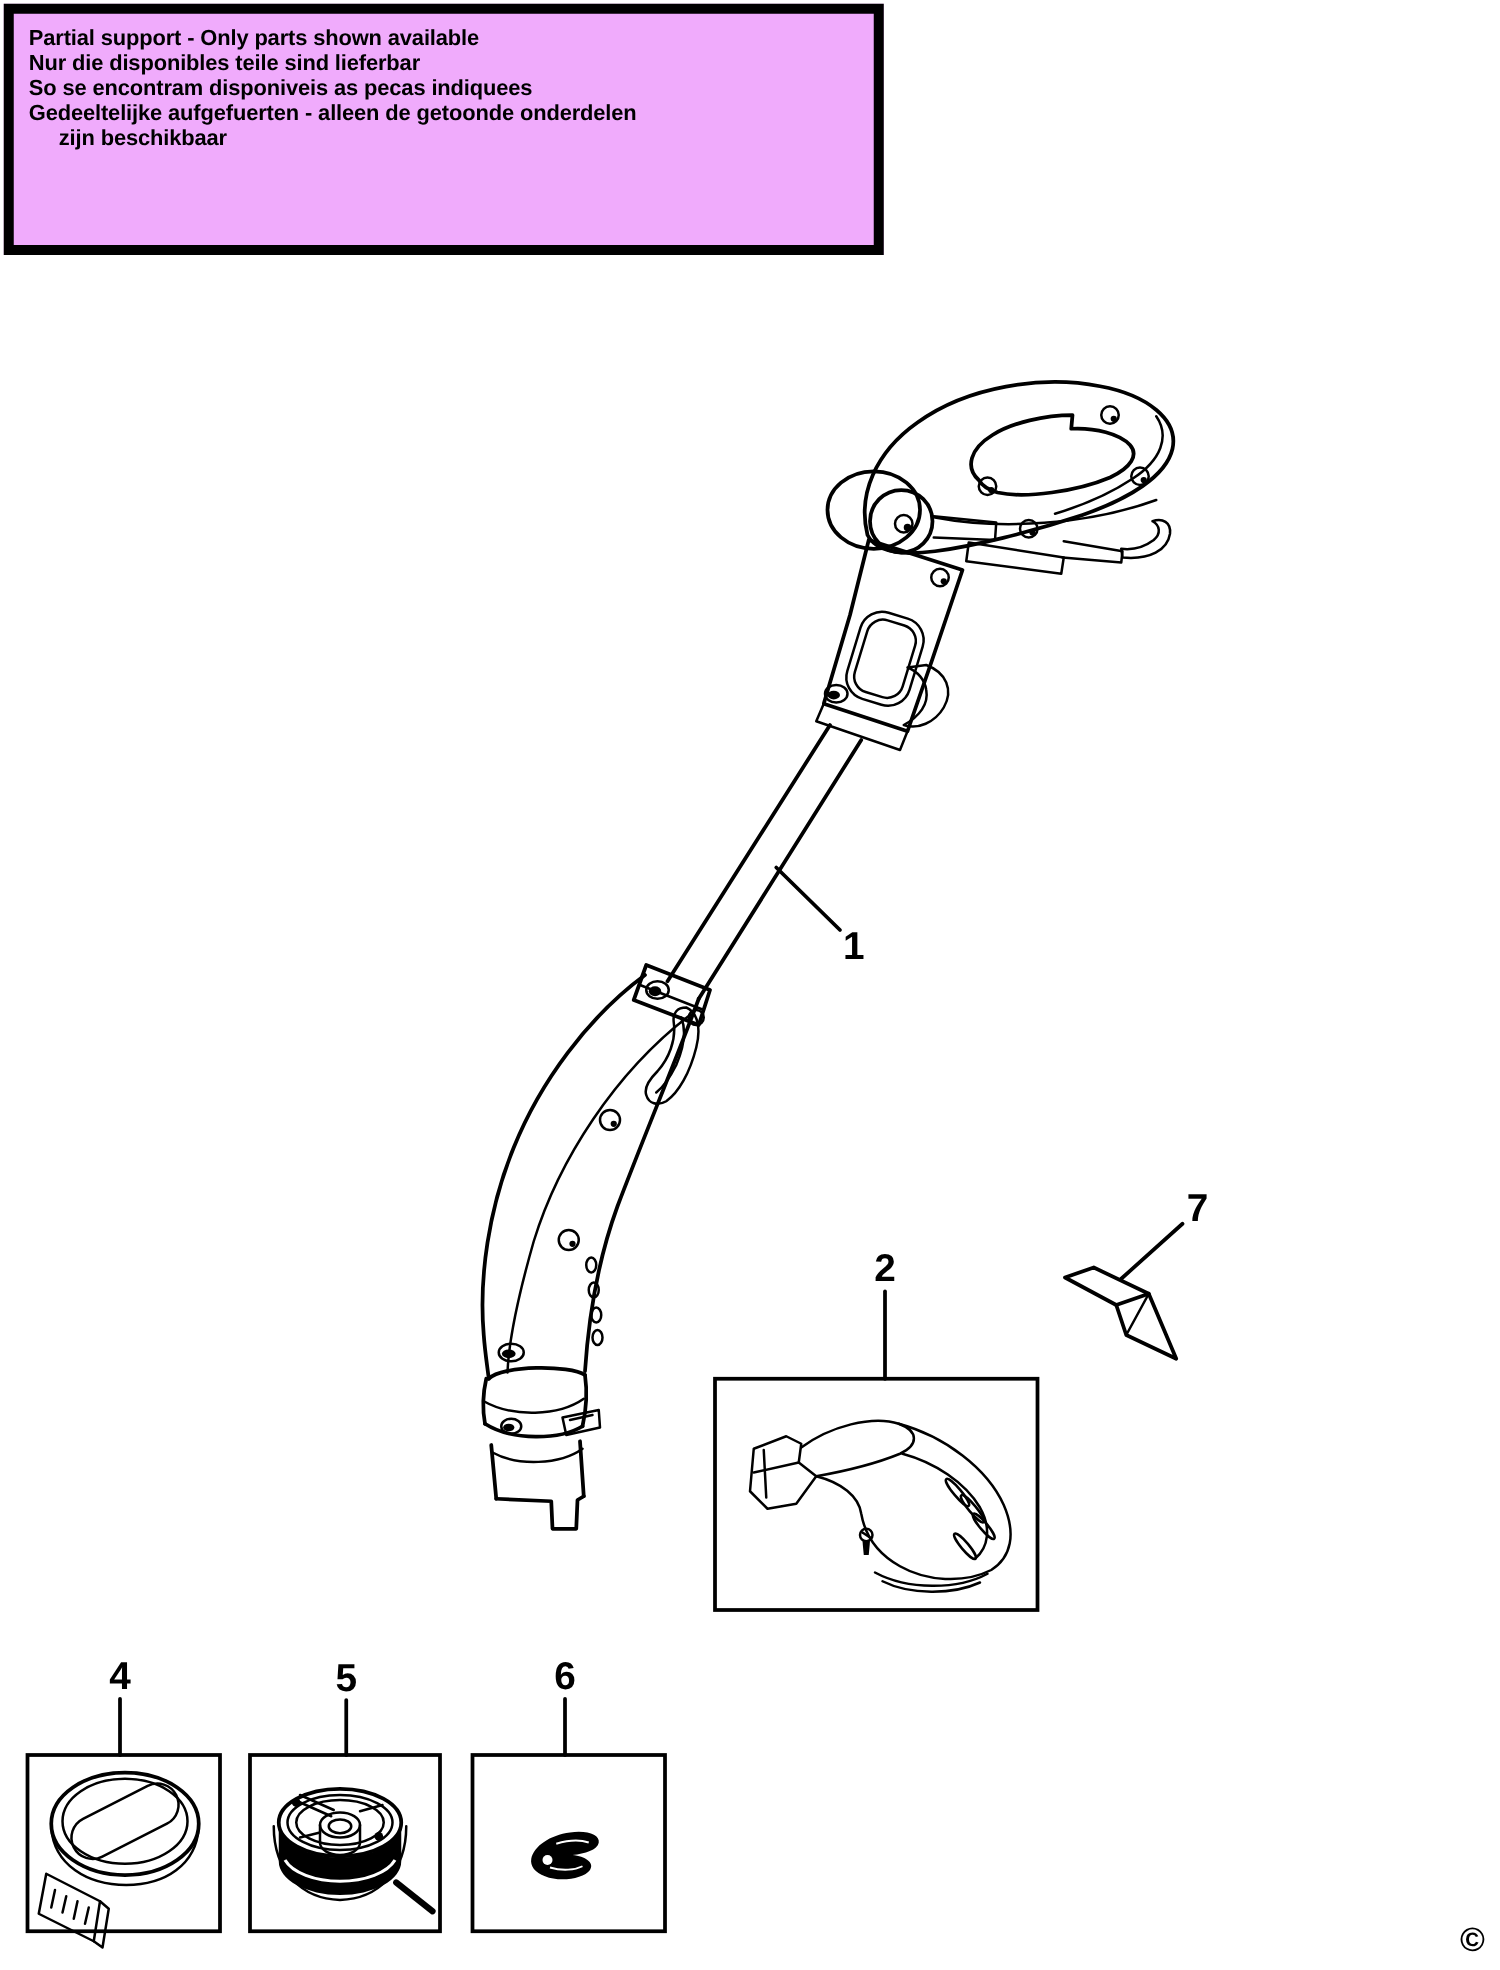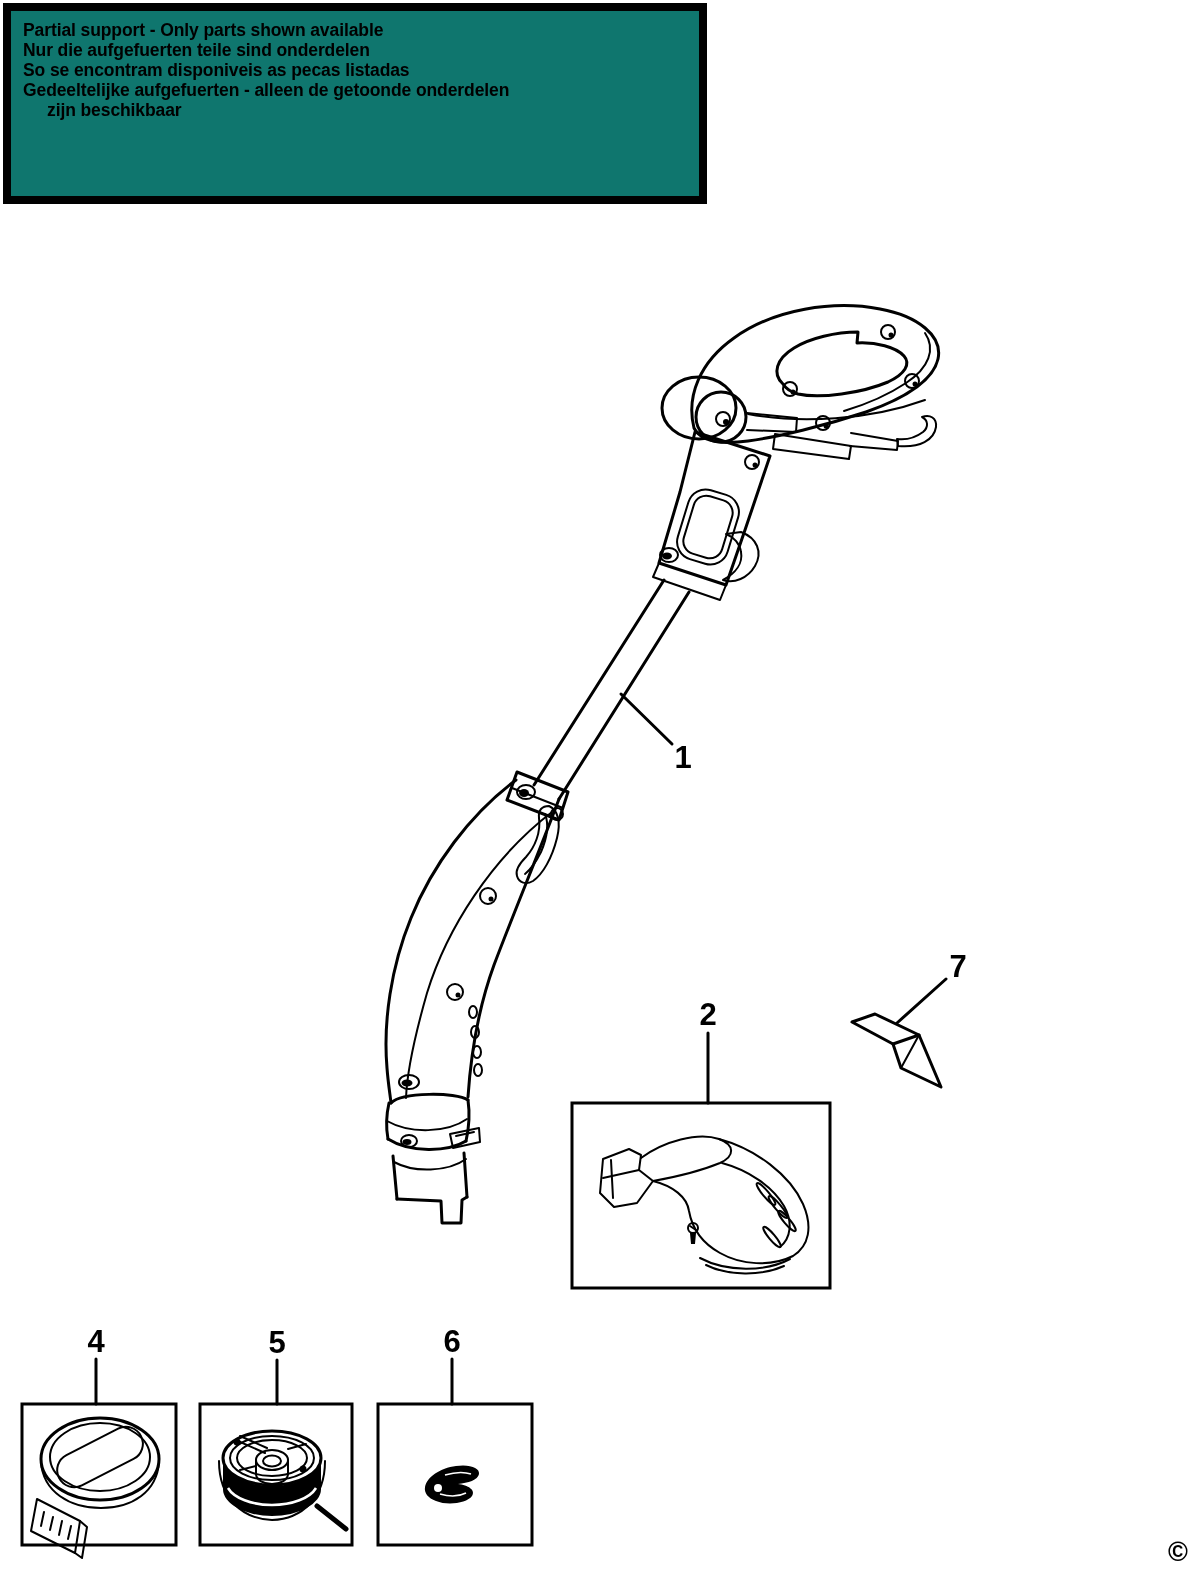--- a/index.html
+++ b/index.html
@@ -1,21 +1,21 @@
 <!DOCTYPE html>
 <html><head>
 <meta charset="utf-8">
 <style>
   html,body{margin:0;padding:0;background:#fff;}
   .page{position:relative;width:1200px;height:1576px;background:#fff;overflow:hidden;
         font-family:"Liberation Sans",sans-serif;color:#000;}
   .art-svg{position:absolute;left:0;top:0;}
   
   .warning-box{position:absolute;left:3px;top:3px;width:676px;height:176px;
-               border:8px solid #000;padding:9px 0 0 12px;background:#0f766e;}
+               border:8px solid #000;padding:9px 0 0 12px;background:#f0abfc;}
   .w-line{font-weight:bold;font-size:17.5px;line-height:20px;white-space:nowrap;
           letter-spacing:-0.1px;}
   .w-line.indent{padding-left:24px;}
   
   .part-label{position:absolute;transform:translate(-50%,-50%);font-weight:bold;
               font-size:31px;line-height:31px;}
   .copyright{position:absolute;transform:translate(-50%,-50%);font-weight:bold;
              font-size:27px;}
   
   .s3{stroke:#000;stroke-width:3;fill:none;stroke-linecap:round;stroke-linejoin:round;}
@@ -23,22 +23,22 @@
   .blk{fill:#000;stroke:none;}
   .box{stroke:#000;stroke-width:3;fill:none;}
 </style>
 </head>
 <body>
 
 <div class="page">
 
   <div class="warning-box">
     <div class="w-line">Partial support - Only parts shown available</div>
-    <div class="w-line">Nur die aufgefuerten teile sind onderdelen</div>
-    <div class="w-line">So se encontram disponiveis as pecas listadas</div>
+    <div class="w-line">Nur die disponibles teile sind lieferbar</div>
+    <div class="w-line">So se encontram disponiveis as pecas indiquees</div>
     <div class="w-line">Gedeeltelijke aufgefuerten - alleen de getoonde onderdelen</div>
     <div class="w-line indent">zijn beschikbaar</div>
   </div>
 
   <svg class="art-svg" width="1200" height="1576" viewBox="0 0 1200 1576">
 
     <g>
 
       <path class="s3" d="M 694 428 C 686 396 700 362 734 338 C 774 309 834 300 880 309
                            C 918 316 943 336 938 359 C 933 381 903 399 866 412

